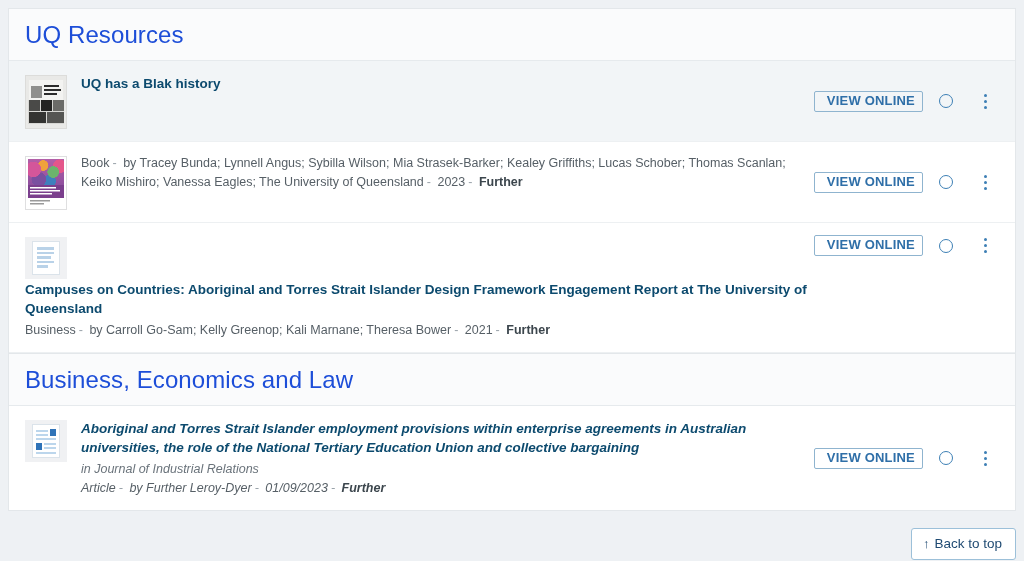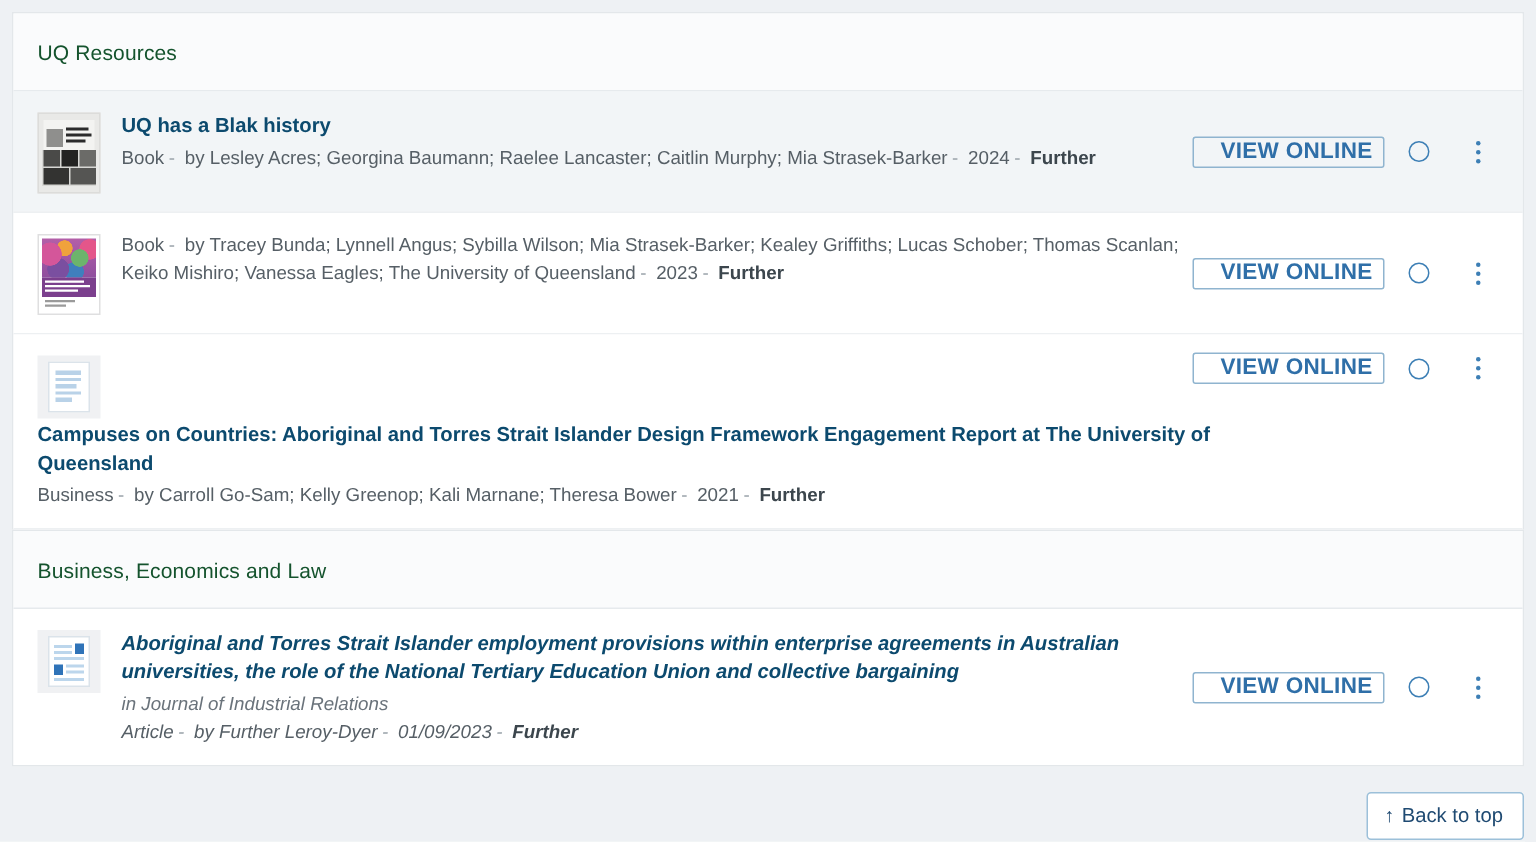--- a/index.html
+++ b/index.html
@@ -37,23 +37,23 @@
   .section-header {
     height: 52px;
     box-sizing: border-box;
     padding: 0 0 0 16px;
     display: flex;
     align-items: center;
     background: #fafbfc;
     border-bottom: 1px solid #e6eaed;
   }
   .section-title {
-    font-size: 14px;
+    font-size: 24px;
     font-weight: 400;
-    color: #14532d;
+    color: #1d4ed8;
     letter-spacing: .1px;
   }
 
   
   .row {
     display: flex;
     align-items: flex-start;
     box-sizing: border-box;
     padding: 12px 14px 12px 16px;
     border-bottom: 1px solid #edf0f2;
@@ -222,24 +222,24 @@
     align-items: center;
     gap: 0;
     align-self: center;
     position: absolute;
     right: 14px;
   }
   .view-online {
     border: 1px solid #8fb4cf;
     color: #2f6fa8;
     background: transparent;
-    font-size: 15px;
+    font-size: 13px;
     font-weight: bold;
     letter-spacing: .2px;
-    padding: 3px 7px 4px 18px;
+    padding: 3px 7px 4px 12px;
     border-radius: 2px;
     line-height: 12px;
     cursor: pointer;
     white-space: nowrap;
     font-family: "Liberation Sans", sans-serif;
   }
   .pin-btn {
     width: 46px;
     display: flex; align-items: center; justify-content: center;
     cursor: pointer;
@@ -297,26 +297,20 @@
       <div class="thumb">
         <div class="thumb-box cover-blak">
           <div class="cb-top"></div>
           <div class="cb-smallimg"></div>
           <div class="cb-wordmark"></div>
           <div class="cb-strip"></div>
         </div>
       </div>
       <div class="content" style="padding-right:200px;">
         <a class="item-title">UQ has a Blak history</a>
-        <div class="item-meta">
-          <span>Book</span><span class="sep">-</span>
-          <span>by Lesley Acres; Georgina Baumann; Raelee Lancaster; Caitlin Murphy; Mia Strasek-Barker</span><span class="sep">-</span>
-          <span>2024</span><span class="sep">-</span>
-          <span class="further">Further</span>
-        </div>
       </div>
       <div class="actions">
         <button class="view-online">VIEW ONLINE</button>
         <div class="pin-btn">
             <span class="pin-circle"></span>
           </div>
         <div class="kebab-btn">
             <i></i>
             <i></i>
             <i></i>

